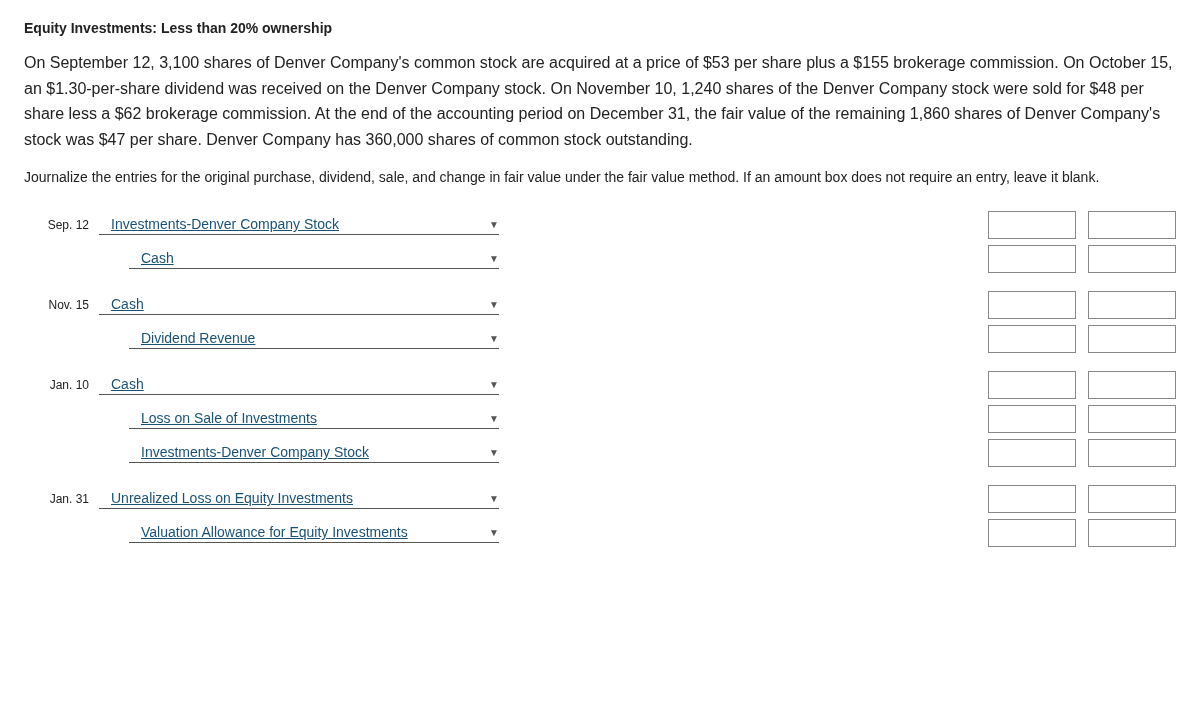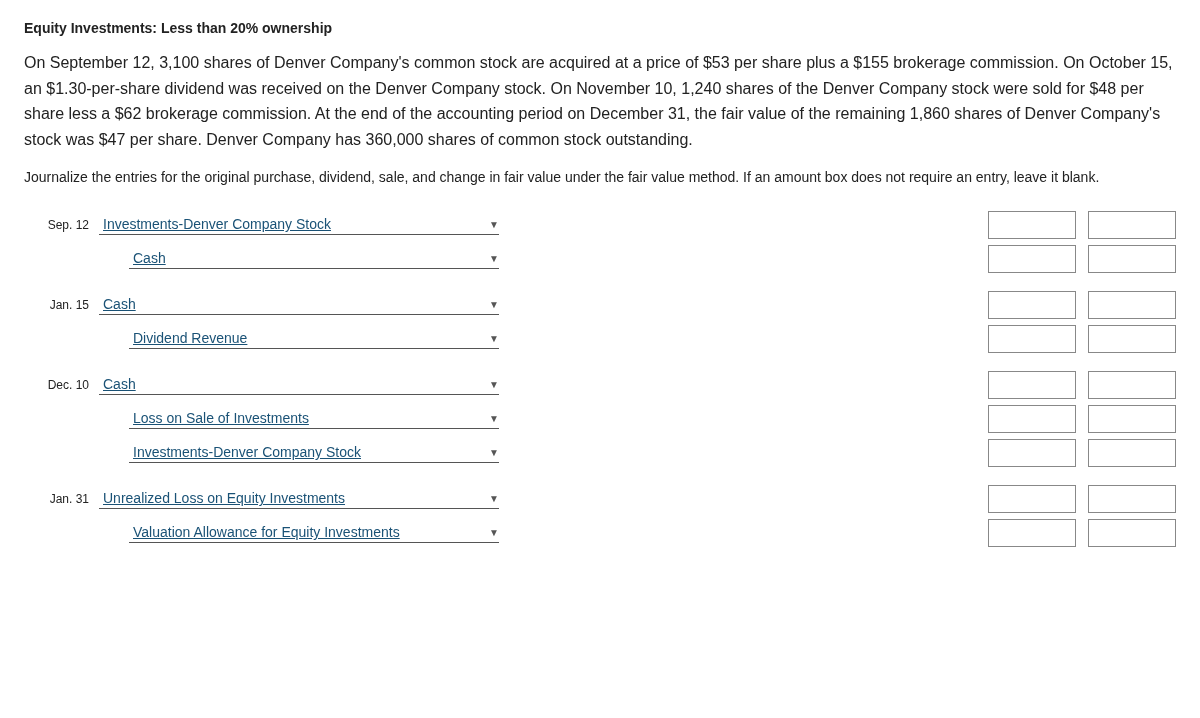--- a/index.html
+++ b/index.html
@@ -71,20 +71,21 @@
       background: transparent;
       font-size: 14px;
       color: #1a5276;
       text-decoration: underline;
       cursor: pointer;
       outline: none;
       padding: 2px 2px 2px 4px;
       appearance: none;
       -webkit-appearance: none;
       flex: 1;
+      margin-left: 8px;
     }
 
     .dropdown-arrow {
       font-size: 10px;
       color: #555;
       margin-left: 2px;
       pointer-events: none;
     }
 
     .amount-input {
@@ -162,21 +163,21 @@
         <input type="text" class="amount-input" value="" style="">
         <input type="text" class="amount-input" value="" style="">
       </div>
     </div>
   </div>
 
   <div style="margin-bottom: 18px;">
 
     <div class="full-row">
       <div class="left-section">
-        <div class="date-cell">Jan. 15</div>
+        <div class="date-cell">Nov. 15</div>
         <div class="account-cell">
           <div class="select-wrapper">
             <select>
               <option>Cash</option>
             </select>
             <span class="dropdown-arrow">▼</span>
           </div>
         </div>
       </div>
       <div class="right-inputs">
@@ -201,21 +202,21 @@
         <input type="text" class="amount-input" value="" style="">
         <input type="text" class="amount-input" value="" style="">
       </div>
     </div>
   </div>
 
   <div style="margin-bottom: 18px;">
 
     <div class="full-row">
       <div class="left-section">
-        <div class="date-cell">Dec. 10</div>
+        <div class="date-cell">Jan. 10</div>
         <div class="account-cell">
           <div class="select-wrapper">
             <select>
               <option>Cash</option>
             </select>
             <span class="dropdown-arrow">▼</span>
           </div>
         </div>
       </div>
       <div class="right-inputs">

